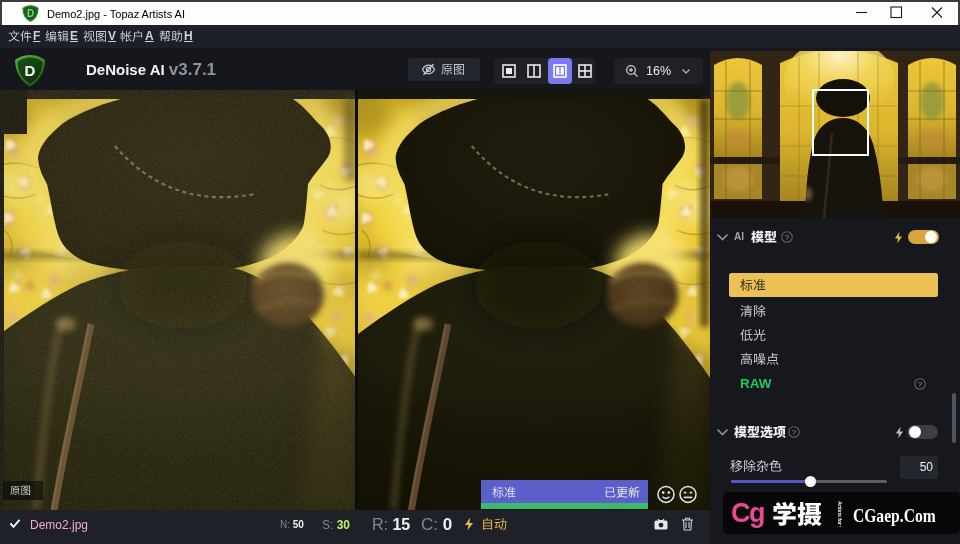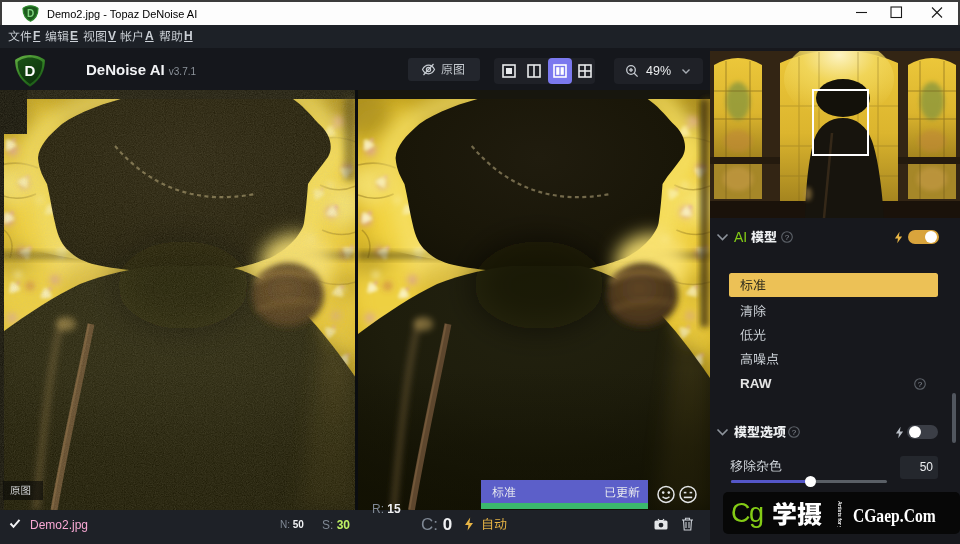--- a/index.html
+++ b/index.html
@@ -4,21 +4,21 @@
 html,body{width:960px;height:544px;overflow:hidden;background:#101216;
  font-family:"Liberation Sans",sans-serif;position:relative}
 .abs{position:absolute}
 </style></head><body>
 <div class="abs" style="left:0;top:0;width:960px;height:25px;background:#3c3c3c"></div>
 <div class="abs" style="left:2px;top:2px;width:956px;height:23px;background:#fdfdfd"></div>
 <svg class="abs" style="left:22px;top:5px" width="17" height="17" viewBox="0 0 17 17">
 <path d="M8.5,0.8 C12,0.8 15.4,2.6 16,3.4 C16,8 14.6,13.2 8.5,16.2 C2.4,13.2 1,8 1,3.4 C1.6,2.6 5,0.8 8.5,0.8 Z" fill="#1d5c1d" stroke="#2e8b2e" stroke-width="1.2"></path>
 <text x="8.5" y="12" font-size="10" font-weight="bold" fill="#7fd37f" text-anchor="middle" font-family="Liberation Sans">D</text>
   </svg>
-<div class="abs" style="left:47px;top:6px;font-size:11px;color:#000;line-height:17px">Demo2.jpg - Topaz DeNoise AI</div>
+<div class="abs" style="left:47px;top:6px;font-size:11px;color:#000;line-height:17px">Demo2.jpg - Topaz Artists AI</div>
 <svg class="abs" style="left:840px;top:0" width="120" height="25" viewBox="0 0 120 25">
 <g stroke="#1a1a1a" stroke-width="1.1" fill="none">
 <line x1="16" y1="12.5" x2="27" y2="12.5"></line>
 <rect x="51" y="7" width="10.5" height="10.5"></rect>
 <line x1="92" y1="7.5" x2="102" y2="17.5"></line>
       <line x1="102" y1="7.5" x2="92" y2="17.5"></line>
 </g>
   </svg>
 <div class="abs" style="left:0;top:25px;width:960px;height:23px;background:#1d2127"></div>
 <svg style="position:absolute;left:8px;top:27.8px;" width="26" height="16" viewBox="0 -12.7 26 16">
@@ -51,21 +51,21 @@
       </linearGradient>
 <linearGradient id="lg2" x1="0" y1="0" x2="0.5" y2="1">
 <stop offset="0" stop-color="#1a5216"></stop>
         <stop offset="1" stop-color="#0d330c"></stop>
       </linearGradient>
     </defs>
 <path d="M16,1 C22.8,1 29.2,4.2 30.9,6.1 C30.9,14.8 28,25.2 16,32.8 C4,25.2 1.1,14.8 1.1,6.1 C2.8,4.2 9.2,1 16,1 Z" fill="url(#lg)"></path>
 <path d="M16,3.6 C21.7,3.6 27,6.3 28.4,7.9 C28.4,15.2 25.9,23.6 16,29.9 C6.1,23.6 3.6,15.2 3.6,7.9 C5,6.3 10.3,3.6 16,3.6 Z" fill="url(#lg2)"></path>
 <text x="16" y="21.5" font-size="15" font-weight="bold" fill="#ffffff" text-anchor="middle" font-family="Liberation Sans">D</text>
   </svg>
-<div class="abs" style="left:86px;top:62px;font-size:15px;font-weight:bold;color:#f2f3f5;line-height:16px">DeNoise AI <span style="font-weight:normal;color:#8d949c;font-size:10px">v3.7.1</span></div>
+<div class="abs" style="left:86px;top:62px;font-size:15px;font-weight:bold;color:#f2f3f5;line-height:16px">DeNoise AI <span style="font-weight:bold;color:#8d949c;font-size:17px">v3.7.1</span></div>
 <div class="abs" style="left:408px;top:58px;width:72px;height:23px;background:#23262d;border-radius:3px"></div>
 <svg class="abs" style="left:421px;top:62px" width="15" height="15" viewBox="0 0 15 15">
 <g stroke="#c6cbd1" stroke-width="1.2" fill="none">
 <path d="M1.5,7.5 C3,4.6 5.1,3.2 7.5,3.2 C9.9,3.2 12,4.6 13.5,7.5 C12,10.4 9.9,11.8 7.5,11.8 C5.1,11.8 3,10.4 1.5,7.5 Z"></path>
 <circle cx="7.5" cy="7.5" r="2.1"></circle>
 <line x1="2.5" y1="13" x2="12.5" y2="2"></line>
 </g>
   </svg>
 <svg style="position:absolute;left:441px;top:61.3px;" width="26" height="16" viewBox="0 -12.7 26 16">
     <path fill="#c6cbd1" d="M4.4 -4.8H9.5V-3.7H4.4ZM4.4 -6.6H9.5V-5.5H4.4ZM8.4 -2C9.1 -1.2 10.1 -0.1 10.5 0.5L11.3 0C10.8 -0.6 9.8 -1.6 9.1 -2.4ZM4.5 -2.4C3.9 -1.6 3.1 -0.7 2.4 -0C2.6 0.1 3 0.3 3.2 0.4C3.8 -0.2 4.7 -1.2 5.3 -2.1ZM1.6 -9.4V-6C1.6 -4.2 1.5 -1.6 0.4 0.3C0.6 0.3 1 0.6 1.2 0.7C2.3 -1.2 2.5 -4.1 2.5 -6V-8.6H11.3V-9.4ZM6.4 -8.4C6.3 -8.1 6.1 -7.7 5.9 -7.3H3.5V-3H6.5V-0C6.5 0.1 6.4 0.2 6.3 0.2C6.1 0.2 5.5 0.2 4.8 0.1C4.9 0.4 5 0.7 5 0.9C6 0.9 6.5 0.9 6.9 0.8C7.3 0.7 7.4 0.4 7.4 -0V-3H10.4V-7.3H6.9C7.1 -7.6 7.2 -8 7.4 -8.3Z M16.5 -3.3C17.5 -3.1 18.7 -2.7 19.4 -2.4L19.7 -3C19.1 -3.3 17.8 -3.7 16.9 -3.9ZM15.3 -1.8C17 -1.6 19 -1.1 20.2 -0.7L20.6 -1.4C19.4 -1.8 17.3 -2.3 15.7 -2.4ZM13 -9.6V1H13.9V0.5H22.1V1H23V-9.6ZM13.9 -0.3V-8.7H22.1V-0.3ZM17 -8.5C16.4 -7.5 15.3 -6.6 14.3 -6C14.5 -5.8 14.8 -5.6 14.9 -5.4C15.3 -5.7 15.7 -6 16 -6.3C16.4 -5.9 16.8 -5.5 17.3 -5.2C16.3 -4.7 15.2 -4.4 14.1 -4.2C14.2 -4 14.4 -3.6 14.5 -3.4C15.7 -3.7 17 -4.1 18.1 -4.8C19.1 -4.2 20.2 -3.8 21.4 -3.6C21.5 -3.8 21.7 -4.1 21.9 -4.2C20.8 -4.4 19.8 -4.8 18.8 -5.2C19.7 -5.8 20.5 -6.5 21 -7.3L20.5 -7.6L20.3 -7.5H17.2C17.4 -7.8 17.6 -8 17.7 -8.2ZM16.5 -6.8 16.6 -6.8H19.7C19.3 -6.4 18.7 -6 18.1 -5.6C17.5 -5.9 16.9 -6.3 16.5 -6.8Z"></path>
@@ -92,21 +92,21 @@
   </svg>
 <div class="abs" style="left:614px;top:57.5px;width:89px;height:26.5px;background:#1f2127;border-radius:4px"></div>
 <svg class="abs" style="left:625px;top:63.5px" width="14" height="14" viewBox="0 0 14 14">
 <g stroke="#c6cbd1" stroke-width="1.3" fill="none">
 <circle cx="6" cy="6" r="4.3"></circle>
       <line x1="9.2" y1="9.2" x2="12.6" y2="12.6"></line>
 <line x1="4" y1="6" x2="8" y2="6"></line>
       <line x1="6" y1="4" x2="6" y2="8"></line>
 </g>
   </svg>
-<div class="abs" style="left:646px;top:64px;font-size:12.5px;color:#eceef0;line-height:14px">49%</div>
+<div class="abs" style="left:646px;top:64px;font-size:12.5px;color:#eceef0;line-height:14px">16%</div>
 <svg class="abs" style="left:681px;top:68px" width="10" height="7" viewBox="0 0 10 7">
 <path d="M1.5,1.5 L5,5 L8.5,1.5" stroke="#a8adb4" stroke-width="1.4" fill="none"></path>
   </svg>
 <svg class="abs" style="left:0;top:90px" width="356" height="420" viewBox="0 0 356 420">
 
 <defs>
  <linearGradient id="bgL" x1="0" y1="0" x2="0" y2="1">
   <stop offset="0" stop-color="#bd9d1c"></stop>
         <stop offset="0.18" stop-color="#d9b625"></stop>
   <stop offset="0.5" stop-color="#e0bd2b"></stop>
@@ -734,21 +734,21 @@
 <rect x="188" y="106" width="62" height="7" fill="#241a0e"></rect>
 <path d="M95,167 C96,128 100,103 104,89 C109,74 120,67 133,67 C146,67 157,75 162,90 C168,107 172,137 174,167 Z" fill="#17140d"></path>
 <ellipse cx="133" cy="47" rx="27" ry="19" fill="#13110a"></ellipse>
 <ellipse cx="98" cy="143" rx="4" ry="7" fill="#b08f4e" opacity="0.55" filter="url(#tsoft)"></ellipse>
 <path d="M122,82 L114,167" stroke="#4e3a22" stroke-width="2.5" opacity="0.55"></path>
 <rect x="103" y="39" width="55" height="65" fill="none" stroke="#ffffff" stroke-width="2"></rect>
 </svg>
 <svg class="abs" style="left:716px;top:233px" width="13" height="9" viewBox="0 0 13 9">
 <path d="M1.5,1.5 L6.5,6.5 L11.5,1.5" stroke="#8d939b" stroke-width="1.6" fill="none"></path>
   </svg>
-<div class="abs" style="left:734px;top:230px;font-size:14px;font-weight:normal;color:#84cc16;line-height:14px">AI</div>
+<div class="abs" style="left:734px;top:230px;font-size:10px;font-weight:bold;color:#a3a3a3;line-height:14px">AI</div>
 <svg style="position:absolute;left:751px;top:227.7px;" width="28" height="18" viewBox="0 -13.8 28 18">
     <path fill="#eceef0" d="M6.9 -5.1H10V-4.8H6.9ZM6.9 -6.7H10V-6.3H6.9ZM9.3 -11.1V-10.3H8V-11.1H6.3V-10.3H4.9V-8.8H6.3V-8.2H8V-8.8H9.3V-8.2H11.1V-8.8H12.4V-10.3H11.1V-11.1ZM5.2 -8V-3.5H7.6L7.5 -2.9H4.7V-1.4H6.9C6.4 -0.9 5.6 -0.5 4.2 -0.3C4.5 0.1 5 0.8 5.1 1.2C7.2 0.7 8.3 0 8.8 -1C9.4 0.1 10.3 0.8 11.7 1.2C11.9 0.7 12.4 0 12.8 -0.4C11.9 -0.5 11.1 -0.9 10.6 -1.4H12.5V-2.9H9.4L9.5 -3.5H11.8V-8ZM1.8 -11.1V-8.7H0.5V-7H1.8V-6.5C1.4 -5.2 0.8 -3.7 0.1 -2.9C0.4 -2.4 0.8 -1.5 1 -0.9C1.3 -1.4 1.5 -1.9 1.8 -2.5V1.2H3.6V-4.2C3.8 -3.7 4 -3.3 4.1 -3L5.2 -4.3C4.9 -4.7 4 -6.1 3.6 -6.6V-7H4.7V-8.7H3.6V-11.1Z M20.8 -10.4V-5.9H22.5V-10.4ZM23.1 -10.9V-5.5C23.1 -5.4 23.1 -5.3 22.9 -5.3C22.7 -5.3 22.1 -5.3 21.6 -5.3C21.8 -4.9 22 -4.2 22.1 -3.7C23 -3.7 23.7 -3.7 24.2 -4C24.8 -4.2 24.9 -4.7 24.9 -5.5V-10.9ZM17.6 -9V-7.9H16.7V-9ZM14.9 -3.3V-1.6H18.5V-0.9H13.6V0.8H25.4V-0.9H20.4V-1.6H24.1V-3.3H20.4V-4.1H19.3V-6.3H20.4V-7.9H19.3V-9H20.1V-10.7H14.1V-9H15V-7.9H13.6V-6.3H14.8C14.6 -5.7 14.1 -5.3 13.3 -4.9C13.6 -4.6 14.3 -3.9 14.5 -3.5C15.8 -4.2 16.4 -5.2 16.6 -6.3H17.6V-3.9H18.5V-3.3Z"></path>
   </svg>
 <svg class="abs" style="left:781px;top:231px" width="12" height="12" viewBox="0 0 12 12">
 <circle cx="6" cy="6" r="5.3" fill="none" stroke="#5c6168" stroke-width="1.1"></circle>
 <text x="6" y="8.8" font-size="8" fill="#8d939b" text-anchor="middle" font-family="Liberation Sans">?</text>
   </svg>
 <svg class="abs" style="left:894px;top:231px" width="9" height="13" viewBox="0 0 10 14">
 <path d="M6.2,0.5 L1,8 L4.4,8 L3.6,13.5 L9,6 L5.4,6 Z" fill="#e8b545"></path>
   </svg>
@@ -760,21 +760,21 @@
   </svg>
 <svg style="position:absolute;left:740px;top:301.7px;" width="28" height="18" viewBox="0 -13.8 28 18">
     <path fill="#ccd1d7" d="M1.1 -10C1.8 -9.6 2.7 -9 3.1 -8.6L3.7 -9.4C3.3 -9.8 2.4 -10.3 1.6 -10.7ZM0.5 -6.6C1.2 -6.2 2.2 -5.6 2.6 -5.1L3.2 -5.9C2.7 -6.3 1.8 -6.9 1 -7.3ZM0.9 0.3 1.7 0.9C2.4 -0.4 3.1 -2 3.7 -3.4L2.9 -4C2.3 -2.5 1.4 -0.7 0.9 0.3ZM5.6 -2.8H10.3V-1.7H5.6ZM5.6 -3.5V-4.4H10.3V-3.5ZM7.5 -10.9V-9.9H4.1V-9.2H7.5V-8.3H4.5V-7.6H7.5V-6.7H3.7V-6H12.3V-6.7H8.4V-7.6H11.5V-8.3H8.4V-9.2H11.9V-9.9H8.4V-10.9ZM4.7 -5.2V1H5.6V-1H10.3V-0.1C10.3 0.1 10.2 0.1 10.1 0.2C9.9 0.2 9.3 0.2 8.6 0.1C8.7 0.4 8.8 0.7 8.9 1C9.8 1 10.4 1 10.8 0.8C11.1 0.7 11.2 0.4 11.2 -0.1V-5.2Z M19.2 -2.9C18.7 -1.9 18.1 -1 17.4 -0.3C17.6 -0.2 18 0.1 18.1 0.2C18.8 -0.5 19.5 -1.6 20 -2.6ZM22.9 -2.6C23.6 -1.8 24.4 -0.6 24.8 0.1L25.6 -0.3C25.2 -1.1 24.4 -2.2 23.7 -3ZM14 -10.4V1H14.9V-9.5H16.6C16.2 -8.6 15.8 -7.5 15.5 -6.6C16.5 -5.5 16.7 -4.7 16.7 -3.9C16.7 -3.5 16.6 -3.2 16.4 -3C16.3 -2.9 16.2 -2.9 16 -2.9C15.8 -2.9 15.5 -2.9 15.2 -2.9C15.3 -2.7 15.4 -2.3 15.4 -2.1C15.7 -2 16.1 -2 16.3 -2.1C16.6 -2.1 16.9 -2.2 17 -2.3C17.4 -2.6 17.6 -3.1 17.6 -3.8C17.6 -4.7 17.3 -5.6 16.3 -6.7C16.8 -7.7 17.3 -9 17.7 -10.1L17.1 -10.4L16.9 -10.4ZM17.8 -4.5V-3.6H21.2V-0.1C21.2 0.1 21.2 0.1 21 0.1C20.8 0.2 20.2 0.2 19.4 0.1C19.6 0.4 19.7 0.8 19.8 1C20.7 1 21.3 1 21.7 0.9C22.1 0.7 22.2 0.4 22.2 -0.1V-3.6H25.4V-4.5H22.2V-6.1H24.2V-6.9H19V-6.1H21.2V-4.5ZM21.6 -11C20.7 -9.5 19.1 -7.9 17.5 -7.1C17.7 -6.9 18 -6.6 18.1 -6.4C19.4 -7.1 20.7 -8.2 21.6 -9.5C22.7 -8.1 23.9 -7.2 25 -6.5C25.2 -6.8 25.4 -7.1 25.7 -7.3C24.5 -7.9 23.3 -8.8 22.1 -10.2L22.4 -10.7Z"></path>
   </svg>
 <svg style="position:absolute;left:740px;top:325.7px;" width="28" height="18" viewBox="0 -13.8 28 18">
     <path fill="#ccd1d7" d="M7.5 -1.7C8 -0.9 8.5 0.2 8.7 0.8L9.4 0.6C9.2 -0.1 8.7 -1.1 8.2 -1.9ZM3.4 -10.9C2.7 -8.8 1.5 -6.8 0.3 -5.5C0.5 -5.3 0.7 -4.8 0.8 -4.6C1.3 -5.1 1.8 -5.6 2.2 -6.3V1H3.1V-7.8C3.6 -8.7 4 -9.7 4.4 -10.6ZM4.7 1.1C4.9 0.9 5.3 0.8 7.7 0.1C7.6 -0.1 7.6 -0.5 7.6 -0.7L5.8 -0.2V-5H8.8C9.2 -1.5 9.9 0.9 11.4 0.9C11.9 0.9 12.3 0.4 12.6 -1.6C12.4 -1.7 12 -1.9 11.9 -2.1C11.8 -0.9 11.6 -0.2 11.3 -0.2C10.6 -0.3 10.1 -2.2 9.7 -5H12.4V-5.9H9.6C9.5 -7 9.5 -8.2 9.4 -9.5C10.3 -9.6 11.1 -9.9 11.8 -10.1L11 -10.9C9.6 -10.3 7.1 -9.8 4.9 -9.5L4.9 -9.5L4.9 -0.5C4.9 -0 4.6 0.2 4.4 0.3C4.5 0.5 4.7 0.9 4.7 1.1ZM8.7 -5.9H5.8V-8.8C6.7 -8.9 7.6 -9.1 8.5 -9.3C8.5 -8.1 8.6 -7 8.7 -5.9Z M14.8 -10C15.5 -8.9 16.1 -7.6 16.3 -6.7L17.3 -7.1C17 -8 16.3 -9.3 15.7 -10.3ZM23.3 -10.4C23 -9.4 22.3 -8 21.7 -7.1L22.5 -6.7C23.1 -7.6 23.8 -8.9 24.3 -10.1ZM19 -10.9V-6H13.7V-5H17.2C17 -2.6 16.5 -0.7 13.4 0.2C13.7 0.4 13.9 0.8 14.1 1C17.3 -0 18 -2.2 18.2 -5H20.6V-0.4C20.6 0.7 20.9 1 22.1 1C22.3 1 23.7 1 24 1C25.1 1 25.4 0.5 25.5 -1.7C25.2 -1.8 24.8 -1.9 24.6 -2.1C24.5 -0.2 24.4 0.1 23.9 0.1C23.6 0.1 22.5 0.1 22.2 0.1C21.7 0.1 21.6 0 21.6 -0.4V-5H25.3V-6H20V-10.9Z"></path>
   </svg>
 <svg style="position:absolute;left:740px;top:349.7px;" width="41" height="18" viewBox="0 -13.8 41 18">
     <path fill="#ccd1d7" d="M3.7 -7.3H9.3V-6.1H3.7ZM2.7 -8V-5.4H10.4V-8ZM5.7 -10.7 6.1 -9.6H0.8V-8.7H12.2V-9.6H7.2C7 -10 6.9 -10.5 6.7 -11ZM1.2 -4.6V1H2.2V-3.8H10.8V0C10.8 0.2 10.7 0.2 10.6 0.2C10.4 0.2 9.8 0.2 9.2 0.2C9.4 0.4 9.5 0.7 9.6 0.9C10.4 0.9 10.9 0.9 11.3 0.8C11.6 0.7 11.8 0.5 11.8 0V-4.6ZM3.7 -3.1V0.3H4.6V-0.4H9.2V-3.1ZM4.6 -2.3H8.3V-1.1H4.6Z M19.9 -9.6H22.9V-8.3H19.9ZM19 -10.4V-7.5H23.8V-10.4ZM18.5 -6.2H20.2V-4.8H18.5ZM22.5 -6.2H24.3V-4.8H22.5ZM14 -9.7V-1.1H14.8V-2.1H17V-9.7ZM14.8 -8.8H16.2V-3.1H14.8ZM20.9 -4V-3H17.4V-2.2H20.3C19.4 -1.3 18 -0.4 16.6 -0C16.8 0.2 17.1 0.5 17.2 0.8C18.5 0.3 19.9 -0.6 20.9 -1.7V1.1H21.8V-1.8C22.6 -0.8 23.8 0.2 24.9 0.6C25.1 0.4 25.4 0.1 25.6 -0.1C24.4 -0.5 23.2 -1.3 22.4 -2.2H25.4V-3H21.8V-4H25.1V-7H21.7V-4H21V-7H17.7V-4Z M29.1 -6H35.9V-3.7H29.1ZM30.4 -1.7C30.6 -0.8 30.7 0.3 30.7 0.9L31.7 0.8C31.7 0.2 31.5 -0.9 31.3 -1.7ZM33.1 -1.7C33.5 -0.8 33.9 0.2 34 0.9L35 0.7C34.8 0 34.4 -1.1 34 -1.8ZM35.8 -1.8C36.4 -0.9 37.1 0.2 37.4 0.9L38.4 0.5C38 -0.2 37.3 -1.3 36.6 -2.1ZM28.3 -2C27.9 -1.1 27.2 0 26.5 0.6L27.4 1C28.1 0.3 28.8 -0.8 29.2 -1.8ZM28.2 -7V-2.8H36.9V-7H32.9V-8.6H37.8V-9.5H32.9V-10.9H31.9V-7Z"></path>
   </svg>
-<div class="abs" style="left:740px;top:377px;font-size:13.5px;font-weight:bold;color:#e5e5e5;line-height:14px">RAW</div>
+<div class="abs" style="left:740px;top:377px;font-size:13.5px;font-weight:bold;color:#22c55e;line-height:14px">RAW</div>
 <svg class="abs" style="left:914px;top:378px" width="12" height="12" viewBox="0 0 12 12">
 <circle cx="6" cy="6" r="5.3" fill="none" stroke="#5c6168" stroke-width="1.1"></circle>
 <text x="6" y="8.8" font-size="8" fill="#8d939b" text-anchor="middle" font-family="Liberation Sans">?</text>
   </svg>
 <svg class="abs" style="left:716px;top:428px" width="13" height="9" viewBox="0 0 13 9">
 <path d="M1.5,1.5 L6.5,6.5 L11.5,1.5" stroke="#8d939b" stroke-width="1.6" fill="none"></path>
   </svg>
 <svg style="position:absolute;left:734px;top:422.7px;" width="54" height="18" viewBox="0 -13.8 54 18">
     <path fill="#eceef0" d="M6.9 -5.1H10V-4.8H6.9ZM6.9 -6.7H10V-6.3H6.9ZM9.3 -11.1V-10.3H8V-11.1H6.3V-10.3H4.9V-8.8H6.3V-8.2H8V-8.8H9.3V-8.2H11.1V-8.8H12.4V-10.3H11.1V-11.1ZM5.2 -8V-3.5H7.6L7.5 -2.9H4.7V-1.4H6.9C6.4 -0.9 5.6 -0.5 4.2 -0.3C4.5 0.1 5 0.8 5.1 1.2C7.2 0.7 8.3 0 8.8 -1C9.4 0.1 10.3 0.8 11.7 1.2C11.9 0.7 12.4 0 12.8 -0.4C11.9 -0.5 11.1 -0.9 10.6 -1.4H12.5V-2.9H9.4L9.5 -3.5H11.8V-8ZM1.8 -11.1V-8.7H0.5V-7H1.8V-6.5C1.4 -5.2 0.8 -3.7 0.1 -2.9C0.4 -2.4 0.8 -1.5 1 -0.9C1.3 -1.4 1.5 -1.9 1.8 -2.5V1.2H3.6V-4.2C3.8 -3.7 4 -3.3 4.1 -3L5.2 -4.3C4.9 -4.7 4 -6.1 3.6 -6.6V-7H4.7V-8.7H3.6V-11.1Z M20.8 -10.4V-5.9H22.5V-10.4ZM23.1 -10.9V-5.5C23.1 -5.4 23.1 -5.3 22.9 -5.3C22.7 -5.3 22.1 -5.3 21.6 -5.3C21.8 -4.9 22 -4.2 22.1 -3.7C23 -3.7 23.7 -3.7 24.2 -4C24.8 -4.2 24.9 -4.7 24.9 -5.5V-10.9ZM17.6 -9V-7.9H16.7V-9ZM14.9 -3.3V-1.6H18.5V-0.9H13.6V0.8H25.4V-0.9H20.4V-1.6H24.1V-3.3H20.4V-4.1H19.3V-6.3H20.4V-7.9H19.3V-9H20.1V-10.7H14.1V-9H15V-7.9H13.6V-6.3H14.8C14.6 -5.7 14.1 -5.3 13.3 -4.9C13.6 -4.6 14.3 -3.9 14.5 -3.5C15.8 -4.2 16.4 -5.2 16.6 -6.3H17.6V-3.9H18.5V-3.3Z M26.4 -9.7C27.1 -9.1 28 -8.2 28.4 -7.6L29.9 -8.7C29.5 -9.4 28.6 -10.2 27.9 -10.8ZM29.7 -6.1H26.5V-4.3H27.9V-1.3C27.4 -1 26.8 -0.7 26.3 -0.2L27.6 1.4C28.2 0.6 29 -0.2 29.5 -0.2C29.7 -0.2 30.2 0.2 30.7 0.5C31.6 1 32.6 1.2 34.2 1.2C35.4 1.2 37.2 1.1 38.2 1.1C38.2 0.6 38.5 -0.4 38.7 -0.9C37.4 -0.7 35.4 -0.6 34.2 -0.6C33 -0.6 31.9 -0.6 31.1 -1C33.2 -2 33.8 -3.4 34 -5.1H34.6V-3.2C34.6 -1.6 34.9 -1.1 36.3 -1.1C36.5 -1.1 36.8 -1.1 37.1 -1.1C38.1 -1.1 38.6 -1.5 38.8 -3.3C38.3 -3.4 37.5 -3.7 37.1 -4C37.1 -3 37 -2.8 36.9 -2.8C36.8 -2.8 36.7 -2.8 36.6 -2.8C36.5 -2.8 36.5 -2.8 36.5 -3.2V-5.1H38.5V-6.7H35.5V-8H38V-9.6H35.5V-11H33.6V-9.6H32.9C32.9 -9.8 33 -10.1 33.1 -10.3L31.3 -10.7C31 -9.6 30.5 -8.5 29.7 -7.8C30.2 -7.6 30.9 -7.1 31.3 -6.8C31.6 -7.1 31.9 -7.5 32.1 -8H33.6V-6.7H30.1V-5.1H32.1C31.9 -4 31.5 -3.1 29.9 -2.6C30.3 -2.2 30.7 -1.6 30.9 -1.1L30.9 -1.1C30.4 -1.5 30 -1.8 29.7 -1.8Z M46.7 -6.2V-3.5C46.7 -2.3 46.2 -0.9 42.7 -0.1C43.1 0.2 43.7 0.9 43.9 1.3C47.6 0.2 48.6 -1.7 48.6 -3.5V-6.2ZM47.9 -0.8C48.8 -0.2 50 0.6 50.5 1.2L51.8 -0.1C51.2 -0.7 49.9 -1.4 49.1 -1.9ZM39.2 -2.9 39.6 -0.9C40.9 -1.3 42.6 -1.9 44.1 -2.5L43.9 -4L42.7 -3.7V-8H43.9V-9.8H39.4V-8H40.8V-3.3ZM44.3 -8.2V-2H46.1V-6.5H49.1V-2.1H51V-8.2H48.1L48.5 -9H51.6V-10.7H44V-9H46.3C46.2 -8.7 46.1 -8.4 46.1 -8.2Z"></path>
   </svg>
@@ -795,21 +795,21 @@
 <div class="abs" style="left:731px;top:480px;width:79px;height:3px;background:#5456c8;border-radius:1.5px"></div>
 <div class="abs" style="left:804.5px;top:476px;width:11px;height:11px;background:#fff;border-radius:6px"></div>
 <div class="abs" style="left:952px;top:393px;width:4px;height:50px;background:#51565e;border-radius:2px"></div>
 <div class="abs" style="left:0;top:510px;width:710px;height:34px;background:#1e2127"></div>
 <svg class="abs" style="left:9px;top:518px" width="12" height="11" viewBox="0 0 12 11">
 <path d="M1.5,5.5 L4.5,8.8 L10.5,1.8" stroke="#f2f3f5" stroke-width="2" fill="none"></path>
   </svg>
 <div class="abs" style="left:30px;top:518px;font-size:12px;color:#f9a8d4;line-height:14px">Demo2.jpg</div>
 <div class="abs" style="left:280px;top:518px;font-size:10px;color:#7f8894;line-height:14px">N: <b style="color:#f0f1f3">50</b></div>
 <div class="abs" style="left:322px;top:518px;font-size:12px;color:#7f8894;line-height:14px">S: <b style="color:#bef264">30</b></div>
-<div class="abs" style="left:372px;top:502px;font-size:12px;color:#7f8894;line-height:14px">R: <b style="color:#f0f1f3">15</b></div>
+<div class="abs" style="left:372px;top:518px;font-size:16px;color:#7f8894;line-height:14px">R: <b style="color:#f0f1f3">15</b></div>
 <div class="abs" style="left:421px;top:518px;font-size:17px;color:#7f8894;line-height:14px">C: <b style="color:#f0f1f3">0</b></div>
 <svg class="abs" style="left:464px;top:517px" width="10" height="14" viewBox="0 0 10 14">
 <path d="M6.2,0.5 L1,8 L4.4,8 L3.6,13.5 L9,6 L5.4,6 Z" fill="#e8b545"></path>
   </svg>
 <svg style="position:absolute;left:481px;top:515.2px;" width="28" height="18" viewBox="0 -13.8 28 18">
     <path fill="#e8b545" d="M3.1 -5.3H10.1V-3.4H3.1ZM3.1 -6.3V-8.2H10.1V-6.3ZM3.1 -2.5H10.1V-0.6H3.1ZM5.9 -10.9C5.8 -10.4 5.6 -9.7 5.4 -9.1H2.1V1.1H3.1V0.3H10.1V1H11.1V-9.1H6.4C6.6 -9.6 6.8 -10.2 7 -10.8Z M14.2 -9.9V-9H19.2V-9.9ZM21.5 -10.7C21.5 -9.8 21.5 -8.8 21.4 -7.9H19.6V-7H21.4C21.3 -4 20.7 -1.3 19 0.3C19.2 0.5 19.6 0.8 19.7 1C21.6 -0.8 22.2 -3.8 22.4 -7H24.3C24.2 -2.4 24 -0.6 23.6 -0.2C23.5 -0.1 23.4 -0.1 23.1 -0.1C22.9 -0.1 22.2 -0.1 21.4 -0.1C21.6 0.2 21.7 0.6 21.7 0.8C22.4 0.9 23.2 0.9 23.6 0.8C24 0.8 24.2 0.7 24.5 0.4C24.9 -0.2 25.1 -2.1 25.3 -7.4C25.3 -7.6 25.3 -7.9 25.3 -7.9H22.4C22.4 -8.8 22.5 -9.8 22.5 -10.7ZM14.2 -0.6 14.2 -0.6V-0.6C14.5 -0.7 14.9 -0.9 18.6 -1.7L18.8 -0.8L19.7 -1.1C19.4 -2 18.8 -3.6 18.3 -4.7L17.5 -4.5C17.8 -3.9 18 -3.2 18.3 -2.5L15.2 -1.9C15.7 -3 16.2 -4.5 16.5 -5.9H19.4V-6.8H13.7V-5.9H15.5C15.2 -4.3 14.6 -2.8 14.4 -2.4C14.2 -1.9 14.1 -1.5 13.8 -1.5C14 -1.2 14.1 -0.8 14.2 -0.6Z"></path>
   </svg>
 <svg class="abs" style="left:653px;top:518px" width="16" height="13" viewBox="0 0 16 13">
 <path d="M5,1 L6.2,2.6 L9.8,2.6 L11,1" fill="none" stroke="#e4e6e8" stroke-width="1.2"></path>
 <rect x="1.5" y="2.6" width="13" height="9" rx="1.5" fill="#e4e6e8"></rect>
@@ -842,19 +842,19 @@
     <circle cx="16.8" cy="9.6" r="1.3" fill="#e4e6e8"></circle>
 <rect x="31.8" y="8.8" width="2.6" height="1.6" fill="#e4e6e8"></rect>
     <rect x="37.6" y="8.8" width="2.6" height="1.6" fill="#e4e6e8"></rect>
 <rect x="31.8" y="13.6" width="8.4" height="1.6" fill="#e4e6e8"></rect>
   </svg>
 <div class="abs" style="left:3px;top:481px;width:40px;height:19px;background:rgba(8,8,8,0.6)"></div>
 <svg style="position:absolute;left:10px;top:483.4px;" width="23" height="14" viewBox="0 -11.1 23 14">
     <path fill="#d8dadc" d="M3.9 -4.2H8.3V-3.2H3.9ZM3.9 -5.8H8.3V-4.8H3.9ZM7.3 -1.7C8 -1.1 8.8 -0.1 9.2 0.4L9.9 0C9.4 -0.5 8.6 -1.4 8 -2.1ZM3.9 -2.1C3.4 -1.4 2.7 -0.6 2.1 -0C2.3 0.1 2.6 0.3 2.8 0.4C3.4 -0.2 4.1 -1.1 4.6 -1.8ZM1.4 -8.2V-5.3C1.4 -3.6 1.3 -1.4 0.4 0.2C0.6 0.3 0.9 0.5 1 0.6C2 -1.1 2.2 -3.5 2.2 -5.3V-7.5H9.9V-8.2ZM5.6 -7.4C5.5 -7.1 5.3 -6.7 5.2 -6.4H3.1V-2.6H5.7V-0C5.7 0.1 5.6 0.1 5.5 0.1C5.3 0.1 4.8 0.1 4.2 0.1C4.3 0.3 4.4 0.6 4.4 0.8C5.2 0.8 5.7 0.8 6 0.7C6.4 0.6 6.4 0.4 6.4 -0V-2.6H9.1V-6.4H6C6.2 -6.7 6.3 -7 6.5 -7.3Z M14.4 -2.9C15.3 -2.8 16.3 -2.4 16.9 -2.1L17.3 -2.6C16.7 -2.9 15.6 -3.2 14.8 -3.4ZM13.4 -1.6C14.8 -1.4 16.7 -1 17.7 -0.6L18 -1.2C17 -1.6 15.2 -2 13.8 -2.1ZM11.4 -8.4V0.8H12.1V0.4H19.3V0.8H20.1V-8.4ZM12.1 -0.3V-7.6H19.3V-0.3ZM14.8 -7.4C14.3 -6.6 13.4 -5.8 12.5 -5.2C12.7 -5.1 13 -4.9 13.1 -4.7C13.4 -5 13.7 -5.2 14 -5.5C14.4 -5.2 14.7 -4.8 15.2 -4.6C14.3 -4.1 13.3 -3.8 12.3 -3.6C12.5 -3.5 12.6 -3.2 12.7 -3C13.7 -3.2 14.8 -3.6 15.8 -4.2C16.7 -3.7 17.7 -3.3 18.7 -3.1C18.8 -3.3 19 -3.6 19.1 -3.7C18.2 -3.9 17.3 -4.2 16.5 -4.5C17.3 -5.1 17.9 -5.6 18.4 -6.4L17.9 -6.6L17.8 -6.6H15.1C15.2 -6.8 15.4 -7 15.5 -7.2ZM14.5 -5.9 14.5 -6H17.3C16.9 -5.6 16.4 -5.2 15.8 -4.9C15.3 -5.2 14.8 -5.5 14.5 -5.9Z"></path>
   </svg>
 <div class="abs" style="left:723px;top:492px;width:237px;height:42px;background:#070707;border-radius:5px"></div>
-<div class="abs" style="left:731px;top:499px;font-size:27px;font-weight:normal;color:#84cc16;letter-spacing:-1.5px;line-height:29px;font-family:'Liberation Sans',sans-serif">Cg</div>
+<div class="abs" style="left:731px;top:499px;font-size:27px;font-weight:bold;color:#ec4899;letter-spacing:-1.5px;line-height:29px;font-family:'Liberation Sans',sans-serif">Cg</div>
 <svg style="position:absolute;left:772px;top:496.5px;" width="52" height="35" viewBox="0 -26.5 52 35">
     <path fill="#ffffff" d="M10.6 -8.7V-7.2H1.3V-3.9H10.6V-1.7C10.6 -1.3 10.4 -1.2 9.9 -1.2C9.4 -1.2 7.5 -1.2 6.1 -1.3C6.6 -0.4 7.3 1.2 7.5 2.2C9.6 2.2 11.2 2.2 12.6 1.7C13.9 1.2 14.3 0.2 14.3 -1.6V-3.9H23.8V-7.2H14.3V-7.4C16.4 -8.4 18.2 -9.8 19.7 -11.1L17.4 -13L16.7 -12.8H5.9V-9.7H12.6C11.9 -9.3 11.2 -8.9 10.6 -8.7ZM10 -20.4C10.6 -19.6 11.2 -18.4 11.5 -17.5H8L9 -17.9C8.6 -18.9 7.6 -20.2 6.7 -21.2L3.6 -19.8C4.2 -19.1 4.7 -18.2 5.2 -17.5H1.5V-11.7H4.9V-14.3H20V-11.7H23.6V-17.5H20.2C20.9 -18.3 21.5 -19.2 22.1 -20.1L18.3 -21.2C17.9 -20.1 17.1 -18.7 16.4 -17.5H13.6L15.2 -18.1C14.9 -19.1 14 -20.6 13.2 -21.6Z M28.1 -21.4V-16.8H25.8V-13.5H28.1V-9.8C27.1 -9.4 26.2 -9.1 25.6 -8.9L26.5 -5.3L28.1 -6.2V-1.4C28.1 -1.1 28 -1 27.7 -1C27.4 -1 26.6 -1 25.8 -1C26.2 -0 26.6 1.5 26.7 2.4C28.3 2.4 29.5 2.2 30.3 1.7C31.2 1.1 31.4 0.2 31.4 -1.4V-7.9L33.3 -8.9L32.7 -11.5L31.4 -11V-13.5H33.2V-16.8H31.4V-21.4ZM43.9 -17.9V-17H37.9V-17.9ZM33.4 -11.2 33.8 -8.6 43.9 -9.1V-8.4H47.1V-9.3L49 -9.4L49.1 -11.9L47.1 -11.8V-17.9H48.9V-20.4H33.2V-17.9H34.7V-11.3ZM43.9 -15.1V-14.2H37.9V-15.1ZM43.9 -12.3V-11.6L37.9 -11.4V-12.3ZM40.3 -8V-7.4L38.5 -8L38.2 -8H32.8V-5.2H36.7C36.5 -4.7 36.2 -4.3 36 -3.9L34.1 -5L32.3 -3.1L34.2 -1.9C33.4 -1.1 32.4 -0.5 31.4 0C31.9 0.6 32.8 1.8 33.1 2.5C34.5 1.8 35.6 0.9 36.7 -0.2C37.2 0.2 37.7 0.6 38.1 0.9L38.9 -0C39.5 0.6 40.2 1.8 40.5 2.5C41.8 2 43 1.2 44.2 0.4C45.2 1.3 46.3 2 47.7 2.5C48.1 1.7 49.1 0.4 49.8 -0.3C48.5 -0.6 47.3 -1.1 46.4 -1.8C47.6 -3.4 48.5 -5.2 49.1 -7.5L47.4 -8.1L46.9 -8ZM38.4 -2.4C39.2 -3.6 39.8 -5.1 40.3 -6.7V-5.2H40.7C41.2 -4 41.7 -2.8 42.3 -1.8C41.4 -1.1 40.2 -0.6 39 -0.2L40 -1.2C39.6 -1.6 39 -2 38.4 -2.4ZM45.4 -5.2C45.1 -4.7 44.8 -4.2 44.4 -3.7C44 -4.2 43.7 -4.7 43.4 -5.2Z"></path>
   </svg>
 <div class="abs" style="left:833px;top:501px;width:10px;height:26px;overflow:hidden">
     <div style="font-size:5px;color:#fff;transform:rotate(90deg);transform-origin:5px 5px;white-space:nowrap;font-weight:bold">Artists for you</div>
   </div>
 <div class="abs" style="left:853px;top:505px;font-size:19px;font-weight:bold;color:#fff;font-family:'Liberation Serif',serif;line-height:21px;transform:scaleX(0.82);transform-origin:0 50%">CGaep.Com</div>
 </body></html>

